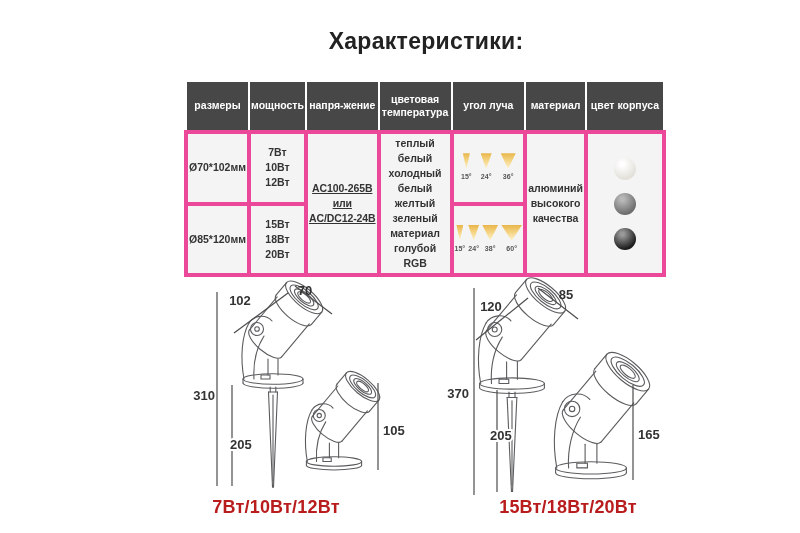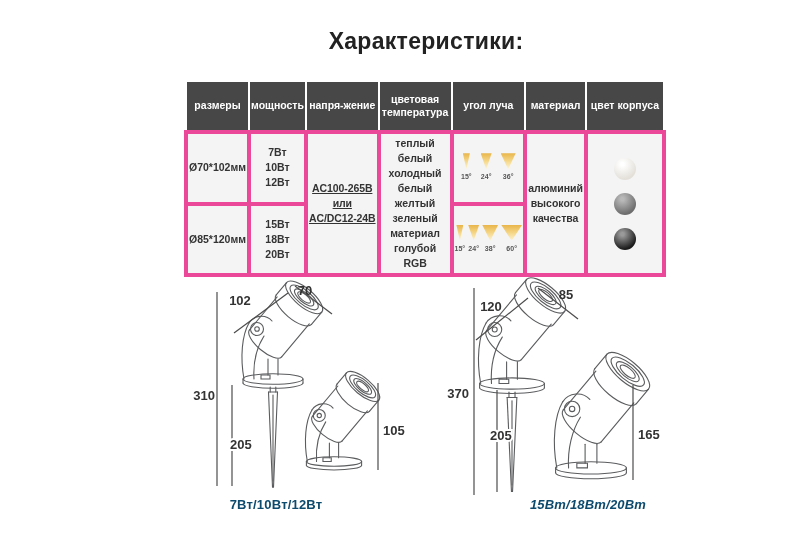--- a/index.html
+++ b/index.html
@@ -35,23 +35,23 @@
   .swatch{width:22px;height:22px;border-radius:50%;}
 
   
   svg.draw{position:absolute;overflow:visible;}
   #draw-left{left:188px;top:283px;}
   #draw-right{left:440px;top:283px;}
   .lamp *{fill:none;stroke:#5b5c5e;stroke-width:1.1;stroke-linecap:round;vector-effect:non-scaling-stroke;}
   line.dim{stroke:#4c4c4c;stroke-width:1.2;}
   text.dimtxt{font-family:"Liberation Sans",sans-serif;font-size:13px;font-weight:600;fill:#333;}
   text.halo{paint-order:stroke;stroke:#fff;stroke-width:4px;}
-  .caption{position:absolute;text-align:center;font-size:13px;font-weight:700;color:#0c4a6e;letter-spacing:.2px;}
+  .caption{position:absolute;text-align:center;font-size:18px;font-weight:700;color:#b91c1c;letter-spacing:.2px;}
   #cap-left{left:188px;top:497px;width:176px;}
-  #cap-right{left:464px;top:497px;width:248px;font-style:italic;}
+  #cap-right{left:444px;top:497px;width:248px;}
 </style>
 </head>
 <body>
 
 <div class="page">
 
   <div class="title">Характеристики:</div>
 
   <table class="spec">
     <colgroup>

